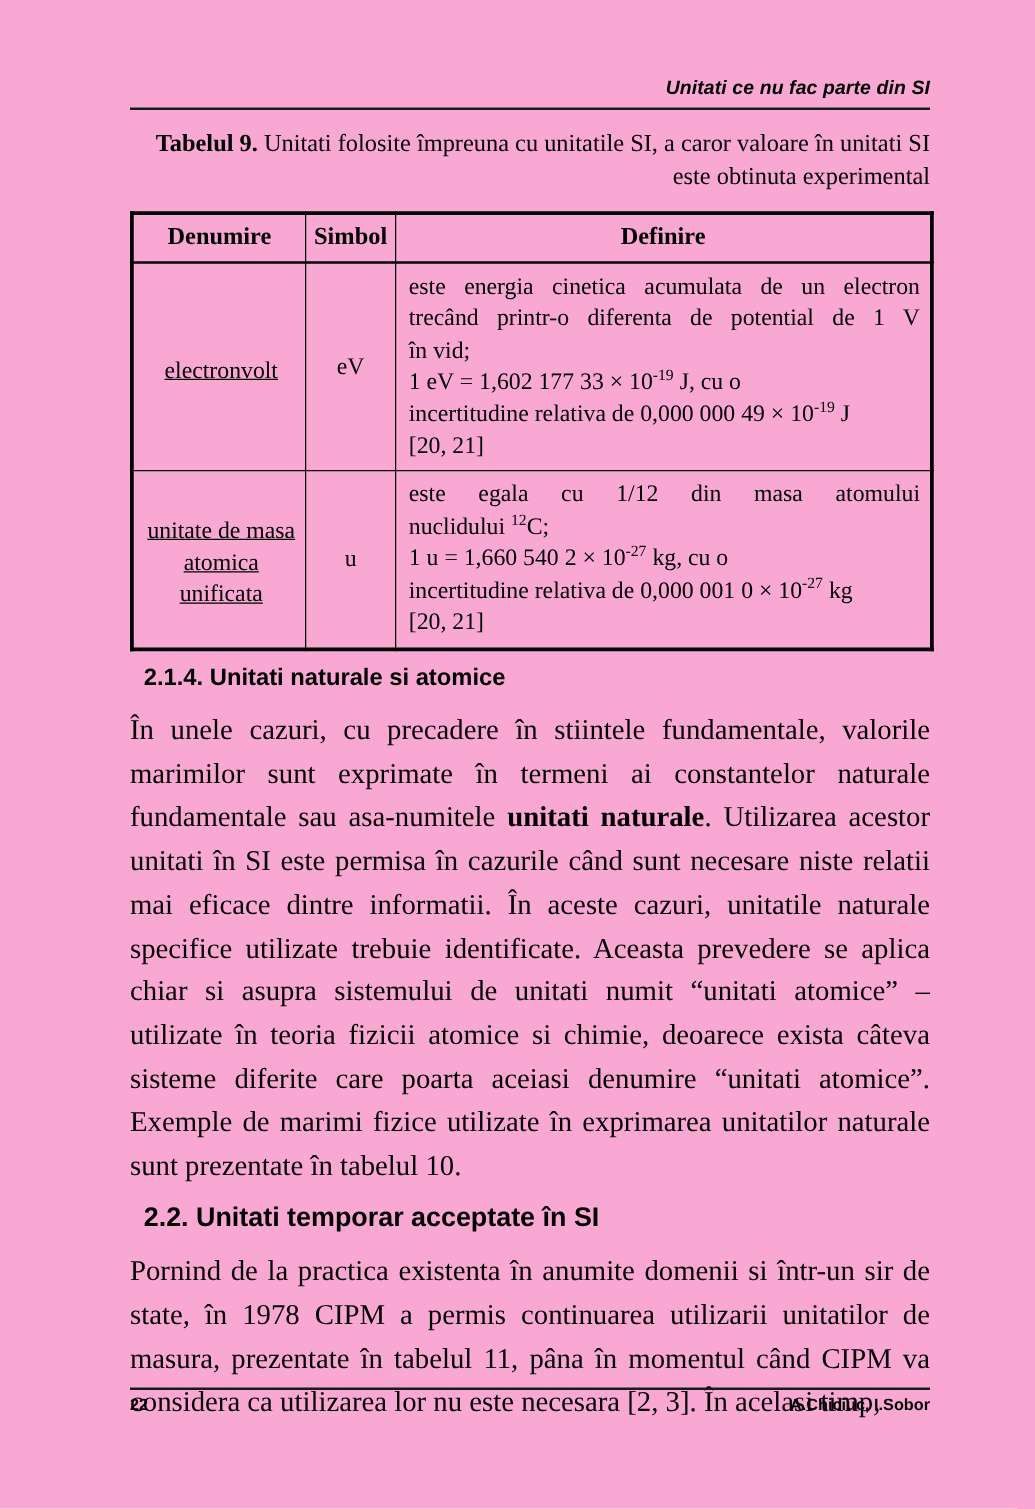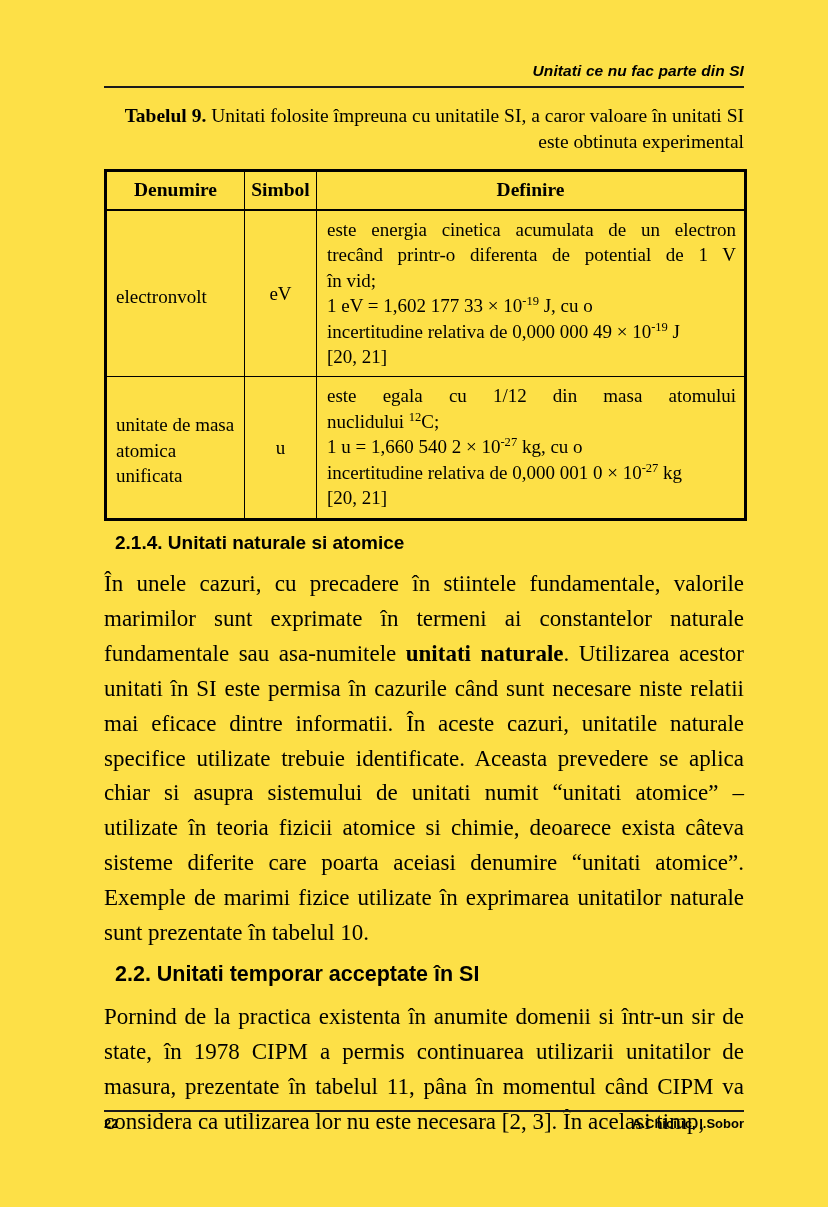--- a/index.html
+++ b/index.html
@@ -5,21 +5,21 @@
 <style>
   html, body {
     margin: 0;
     padding: 0;
     background: #ffffff;
   }
   .page {
     position: relative;
     width: 828px;
     height: 1207px;
-    background: #fde047;
+    background: #f9a8d4;
     font-family: "Liberation Serif", "DejaVu Serif", serif;
     color: #000000;
     overflow: hidden;
     box-sizing: border-box;
   }
   .content {
     position: absolute;
     left: 104px;
     top: 0;
     width: 640px;
@@ -81,22 +81,23 @@
   table.units-table thead th {
     font-weight: bold;
     text-align: center;
     padding: 5px 4px 6px;
     font-size: 19.5px;
   }
   table.units-table thead tr {
     border-bottom: 2px solid #000;
   }
   td.cell-name {
-    text-align: left;
+    text-align: center;
     padding: 12px 6px 6px 9px;
+    text-decoration: underline;
   }
   td.cell-sym {
     text-align: center;
     padding: 6px 8px;
   }
   td.cell-def {
     text-align: justify;
     vertical-align: top;
     padding: 6px 8px 7px 10px;
     margin-left: 20px;

